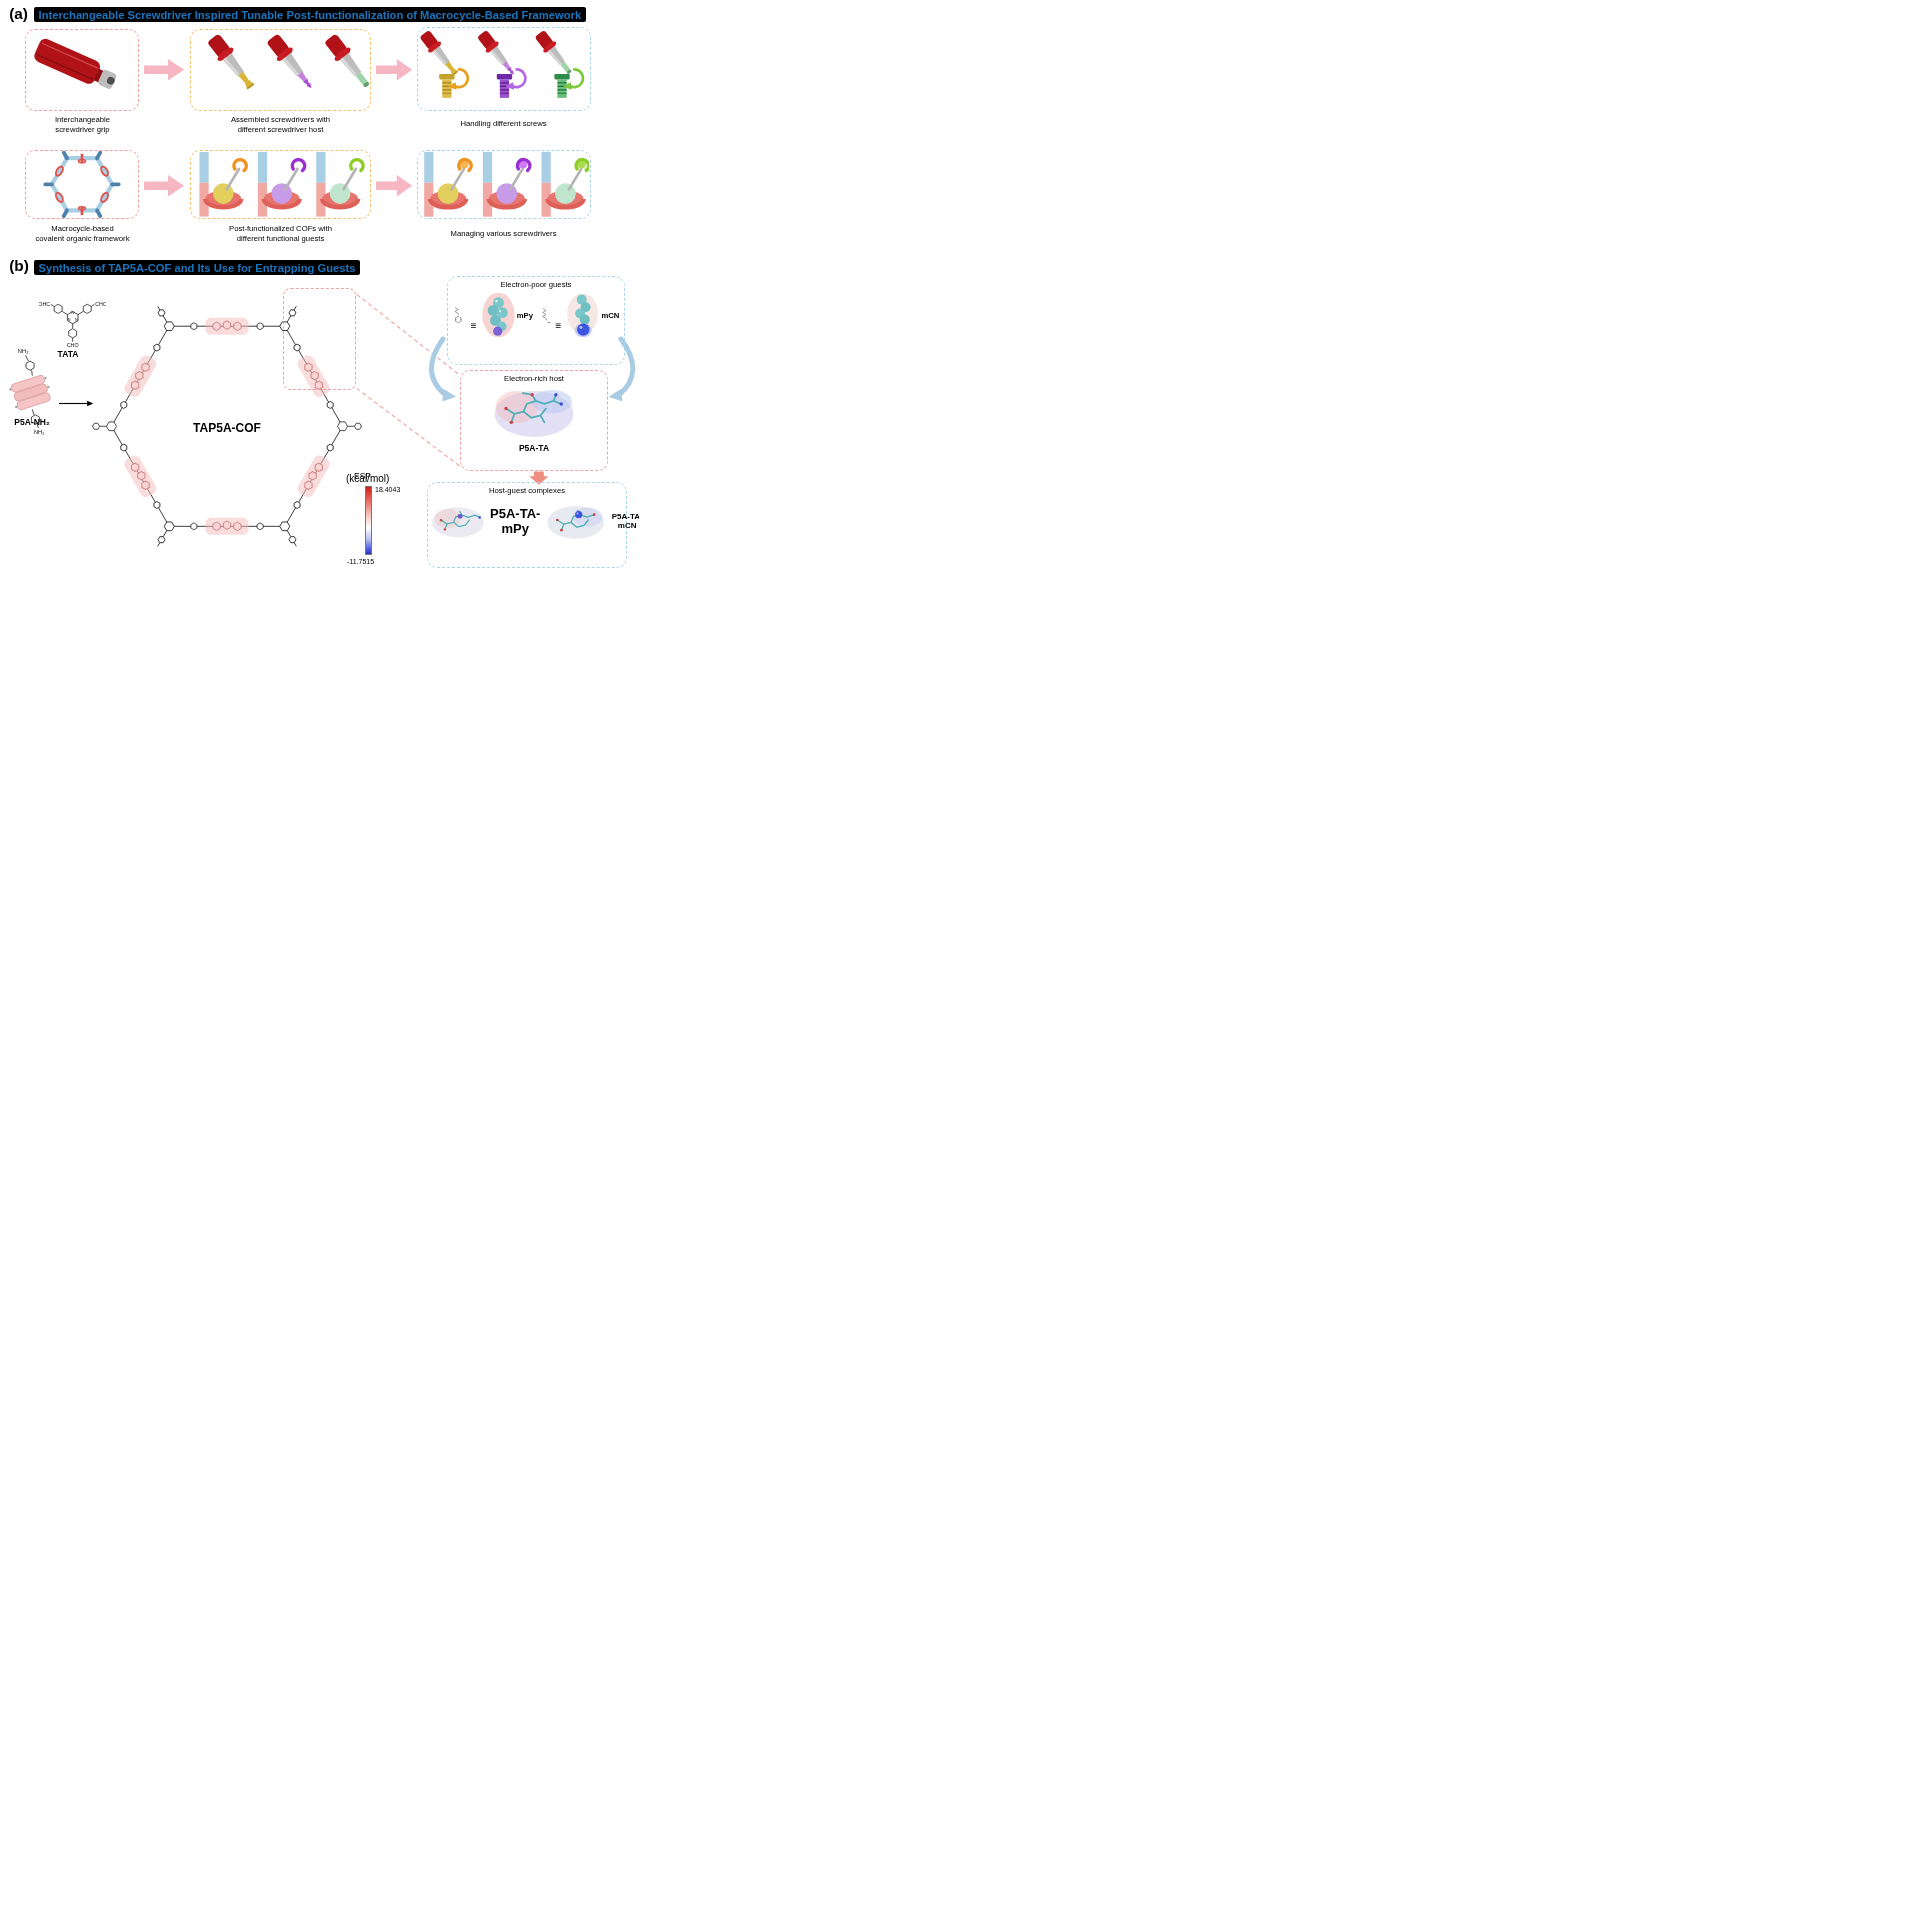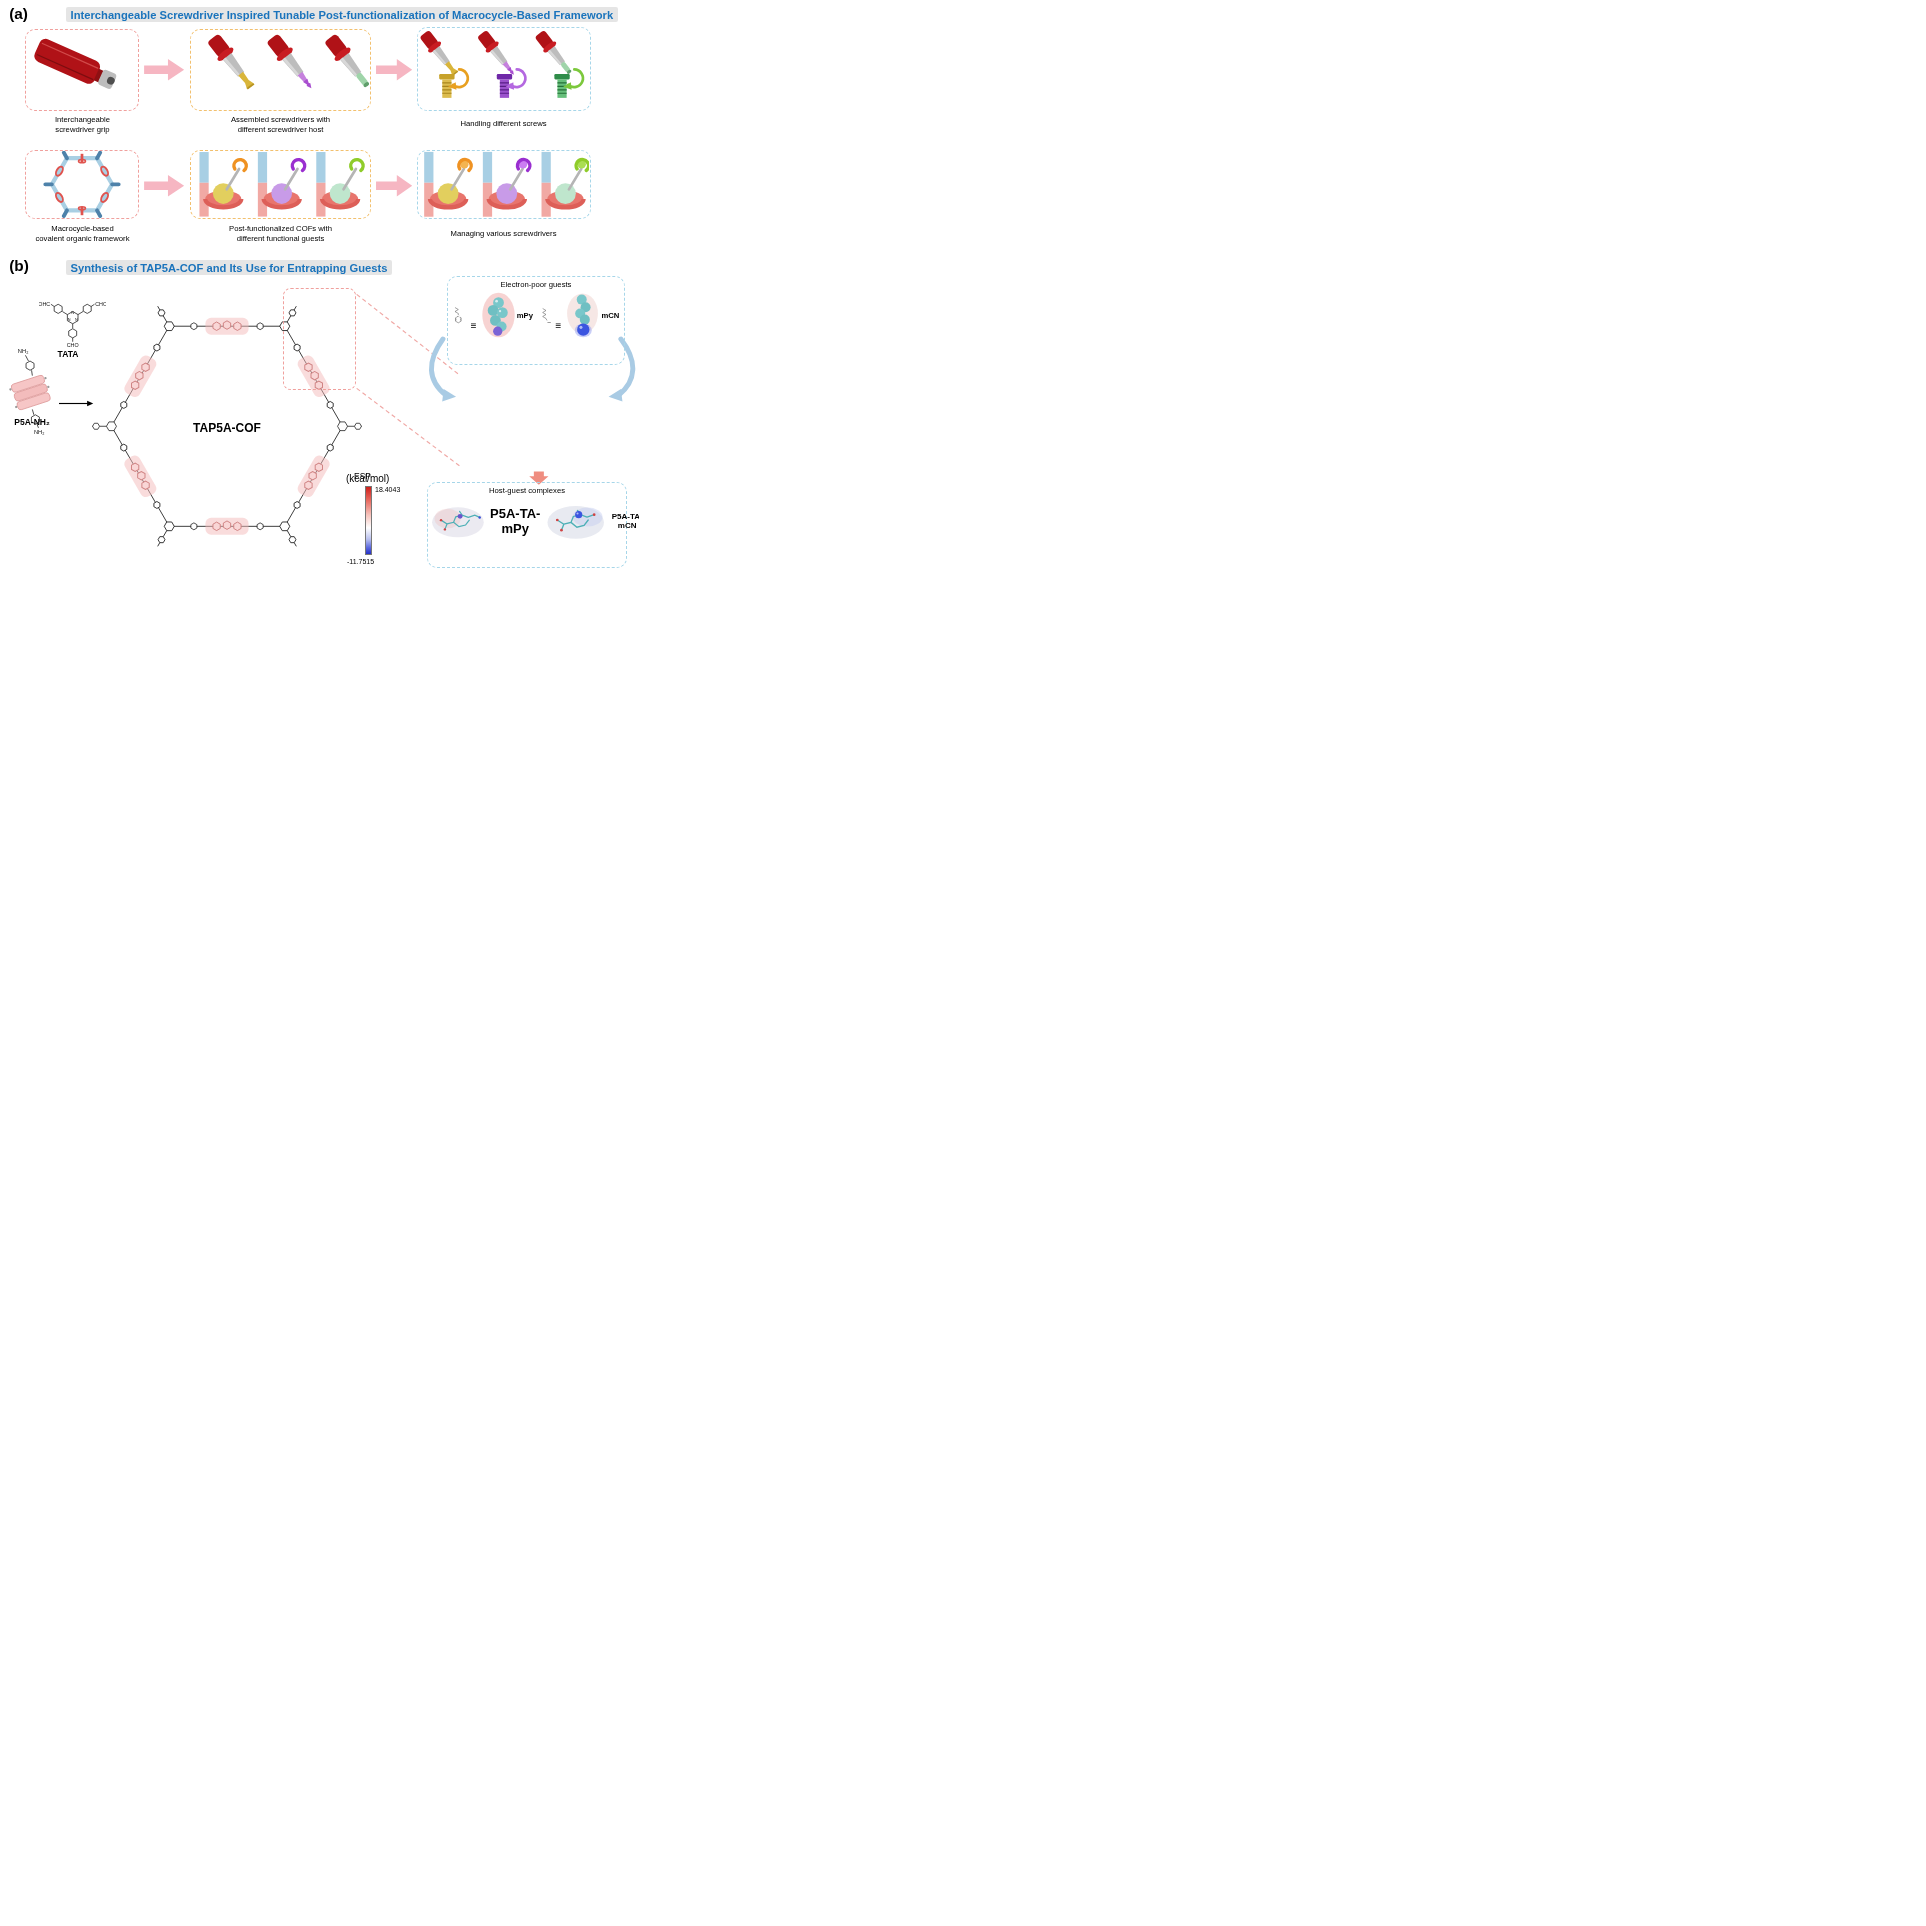--- a/index.html
+++ b/index.html
@@ -1,20 +1,20 @@
 <!DOCTYPE html>
 <html style="font-size:6.2px"><head>
 <meta charset="utf-8">
 <style>
   * { margin:0; padding:0; box-sizing:border-box; }
   body { background:#ffffff; font-family:"Liberation Sans","DejaVu Sans",sans-serif; color:#111; }
   .page { position:relative; width:639px; height:571px; background:#ffffff; overflow:hidden; }
   .abs { position:absolute; }
   .panel-label { font-size:15.4px; font-weight:bold; color:#000; }
-  .panel-title { font-size:11.2px; font-weight:600; color:#1b74bc; background:#e5e5e5; padding:1.5px 4.6px; border-radius:2px; white-space:nowrap;margin-left:32px; }
+  .panel-title { font-size:11.2px; font-weight:600; color:#1b74bc; background:#000000; padding:1.5px 4.6px; border-radius:2px; white-space:nowrap; }
   .dashed { position:absolute; border:1.3px dashed; border-radius:10px; }
   .pink-box   { border-color:#f0a09d; }
   .yellow-box { border-color:#f2c06e; }
   .blue-box   { border-color:#a6d6e9; }
   .caption { font-size:7.7px; color:#000; text-align:center; white-space:pre-line; line-height:1.3; }
   .box-title { font-size:7.7px; color:#000; text-align:center; padding-top:3.1px; }
   .mol-label { font-size:7.7px; font-weight:bold; color:#000; text-align:center; }
   .big-label { font-size:12px; font-weight:bold; color:#000; text-align:center; }
   .equiv { font-size:10px; font-weight:bold; color:#000; align-self:center; }
   .esp-title { font-size:8.5px; color:#000; }
@@ -373,20 +373,37 @@
           <circle cx="54" cy="74" r="13" fill="#6fbfc2"></circle>
           <ellipse cx="50" cy="102" rx="22" ry="18" fill="#9aa6f0" opacity="0.55"></ellipse>
           <circle cx="50" cy="100" r="16" fill="#3b55e0"></circle>
           <circle cx="44" cy="94" r="4" fill="#ffffff" opacity="0.6"></circle>
         </svg>
         <div class="mol-label">mCN</div>
       </div>
     </div>
   </div>
 
+  <div class="dashed pink-box" style="left:460px;top:370px;width:148px;height:101px">
+    <div class="host-col">
+      <div class="box-title">Electron-rich host</div>
+      <svg width="96" height="58" viewBox="0 0 250 150">
+        <ellipse cx="125" cy="80" rx="103" ry="60" fill="#c7c2ee" opacity="0.5"></ellipse>
+        <ellipse cx="80" cy="62" rx="55" ry="42" fill="#f1bab8" opacity="0.45"></ellipse>
+        <ellipse cx="172" cy="48" rx="52" ry="30" fill="#b5c6f0" opacity="0.5"></ellipse>
+        <path d="M52 66 L74 80 L66 102 M74 80 L98 74 L106 54 L130 46 L152 54 M98 74 L118 90 L142 84 L156 66 M142 84 L152 102 M130 46 L120 30 L96 26 M152 54 L176 46 L196 54 M176 46 L182 30" fill="none" stroke="#4db0b6" stroke-width="4.5" stroke-linecap="round"></path>
+        <circle cx="52" cy="66" r="4.5" fill="#d04343"></circle>
+        <circle cx="66" cy="102" r="4.5" fill="#d04343"></circle>
+        <circle cx="120" cy="30" r="4.5" fill="#d04343"></circle>
+        <circle cx="196" cy="54" r="4.5" fill="#3b4fd8"></circle>
+        <circle cx="182" cy="30" r="4.5" fill="#3b4fd8"></circle>
+      </svg>
+      <div class="mol-label" style="font-size:8.5px;margin-top:1.5px">P5A-TA</div>
+    </div>
+  </div>
 
   <div class="dashed blue-box" style="left:427px;top:482px;width:200px;height:86px">
     <div class="box-title">Host-guest complexes</div>
     <div class="complex-row">
       <div class="blob-col">
         <svg width="85" height="49" viewBox="0 0 220 126">
           <ellipse cx="110" cy="66" rx="95" ry="55" fill="#dddce8" opacity="0.6"></ellipse>
           <ellipse cx="72" cy="52" rx="48" ry="36" fill="#eec4c2" opacity="0.4"></ellipse>
           <path d="M48 58 L70 72 L62 92 M70 72 L94 66 L102 46 L126 40 L148 48 M94 66 L114 82 L138 76 L152 58 M126 40 L116 26 M148 48 L172 40 L190 48" fill="none" stroke="#4db0b6" stroke-width="4.5" stroke-linecap="round"></path>
           <circle cx="118" cy="44" r="9" fill="#6a55cc"></circle>

